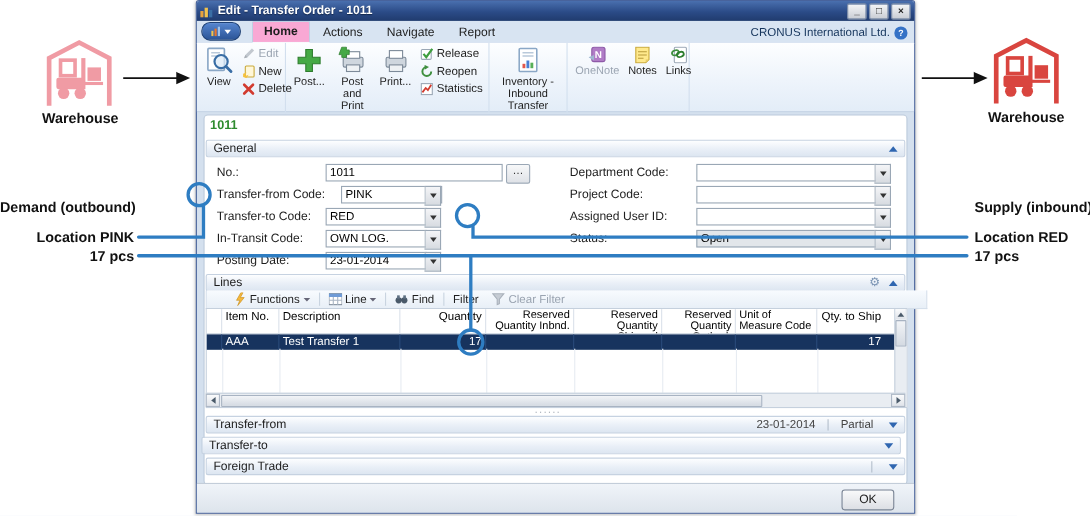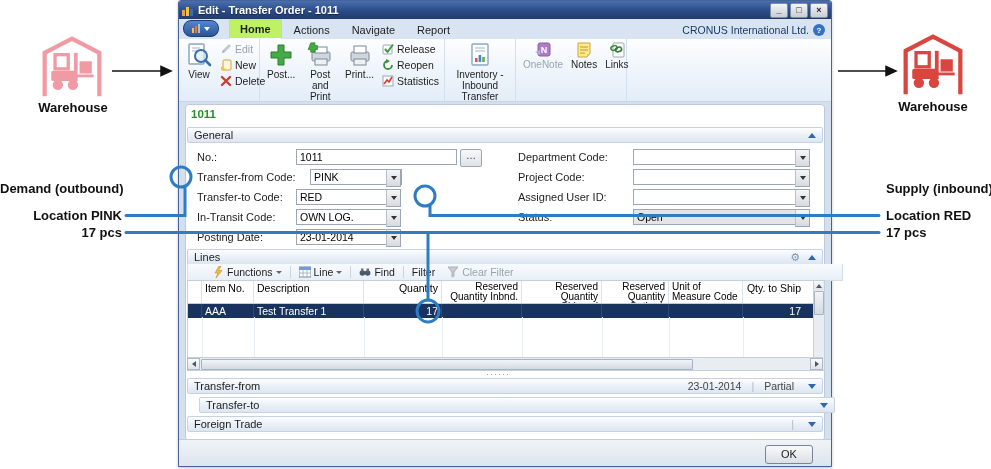--- a/index.html
+++ b/index.html
@@ -22,21 +22,21 @@
           background:linear-gradient(#f4f5f7,#c9cdd4);font-size:9px;font-weight:bold;color:#222;
           display:flex;align-items:center;justify-content:center;line-height:9px;}
   .appicon{width:12px;height:12px;margin-left:3px;}
 
   .tabrow{left:0;top:18px;width:100%;height:20px;background:#d8e4f2;border-bottom:1px solid #bfd0e4;
           display:flex;align-items:flex-end;}
   .appmenu{width:34px;height:15px;margin:0 10px 2px 4px;border-radius:8px;border:1px solid #1d3f73;
            background:linear-gradient(#5585cf,#2c5597);display:flex;align-items:center;justify-content:center;gap:2px;}
   .appmenu .caret{width:0;height:0;border-left:3px solid transparent;border-right:3px solid transparent;border-top:4px solid #fff;}
   .tab{font-size:11px;color:#1e1e1e;padding:3px 10px 3px;margin-right:2px;}
-  .tab.sel{background:#bef264;border:1px solid #bfd0e4;border-bottom:1px solid #fbfdff;border-radius:2px 2px 0 0;font-weight:bold;}
+  .tab.sel{background:#f9a8d4;border:1px solid #bfd0e4;border-bottom:1px solid #fbfdff;border-radius:2px 2px 0 0;font-weight:bold;}
   .company{margin-left:auto;display:flex;align-items:center;gap:4px;margin-right:6px;margin-bottom:3px;}
   .company span{font-size:10.5px;color:#17365d;}
   .helpicon{width:12px;height:12px;border-radius:50%;background:#3572c6;color:#fff;font-size:8px;font-weight:bold;
             display:flex;align-items:center;justify-content:center;}
 
   .ribbon{left:0;top:38px;width:100%;height:62px;background:linear-gradient(180deg,#fdfeff,#eef4fb 55%,#e3edf8);
           border-bottom:1px solid #c7d5e6;display:flex;}
   .rgroup{height:100%;border-right:1px solid #d2dfee;position:relative;display:flex;align-items:flex-start;padding:2px 3px 14px;}
   .gcaption{position:absolute;left:0;right:0;bottom:1px;text-align:center;font-size:9.5px;color:#97a3b5;}
   .bigbtn{display:flex;flex-direction:column;align-items:center;justify-content:flex-start;
@@ -473,21 +473,21 @@
 
   <div class="abs splitter" style="left:8px;top:368px;width:622px;">······</div>
 
   <div class="abs fasttab-bar" style="left:8px;top:377px;width:622px;">
     <span>Transfer-from</span>
     <span style="margin-left:auto;color:#444;font-size:10.5px;">23-01-2014</span>
     <span style="color:#b0bcc9;margin:0 10px;">|</span>
     <span style="color:#444;font-size:10.5px;margin-right:14px;">Partial</span>
     <span class="chev-down"></span>
   </div>
-  <div class="abs fasttab-bar" style="left:20px;top:396px;width:622px;justify-content:space-between;">
+  <div class="abs fasttab-bar" style="left:4px;top:396px;width:622px;justify-content:space-between;">
     <span>Transfer-to</span>
     <span class="chev-down" style="margin-left:auto;"></span>
   </div>
   <div class="abs fasttab-bar" style="left:8px;top:415px;width:622px;">
     <span>Foreign Trade</span>
     <span style="margin-left:auto;color:#b0bcc9;margin-right:14px;">|</span>
     <span class="chev-down"></span>
   </div>
 
   <div class="abs footer">

